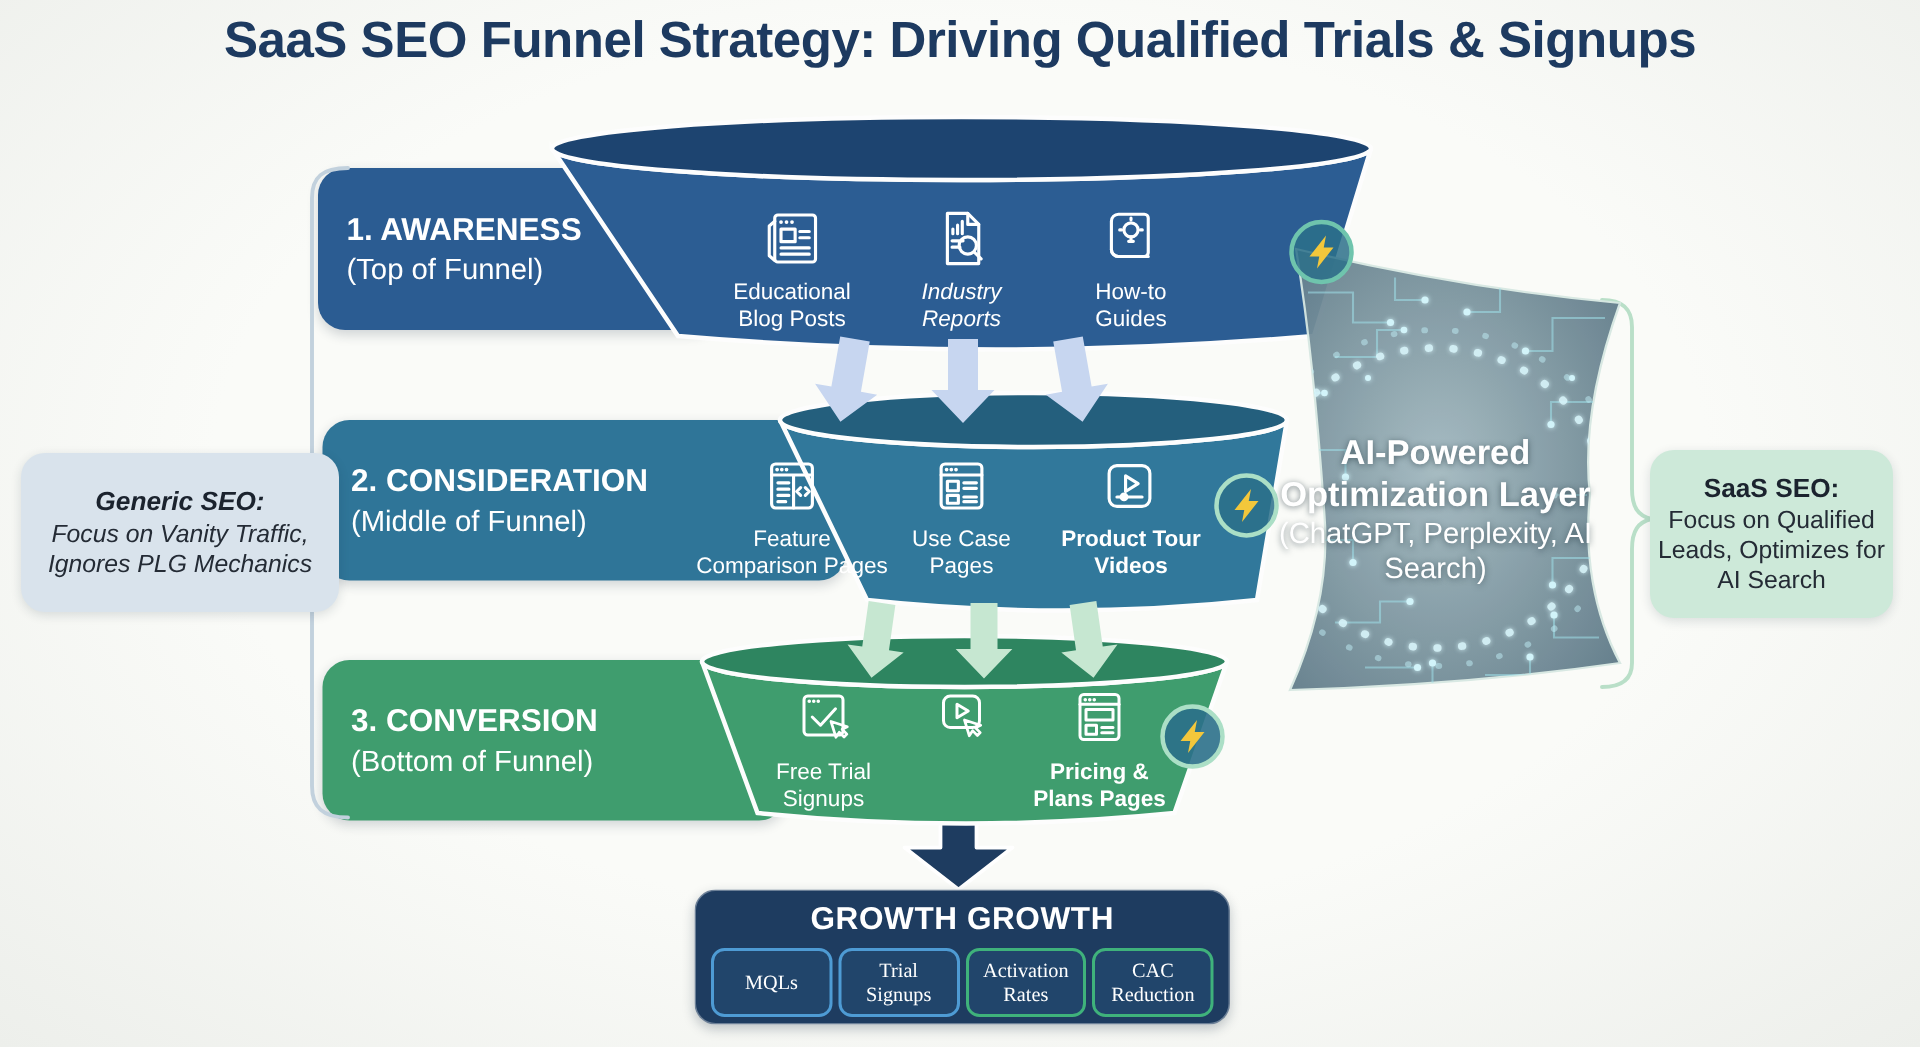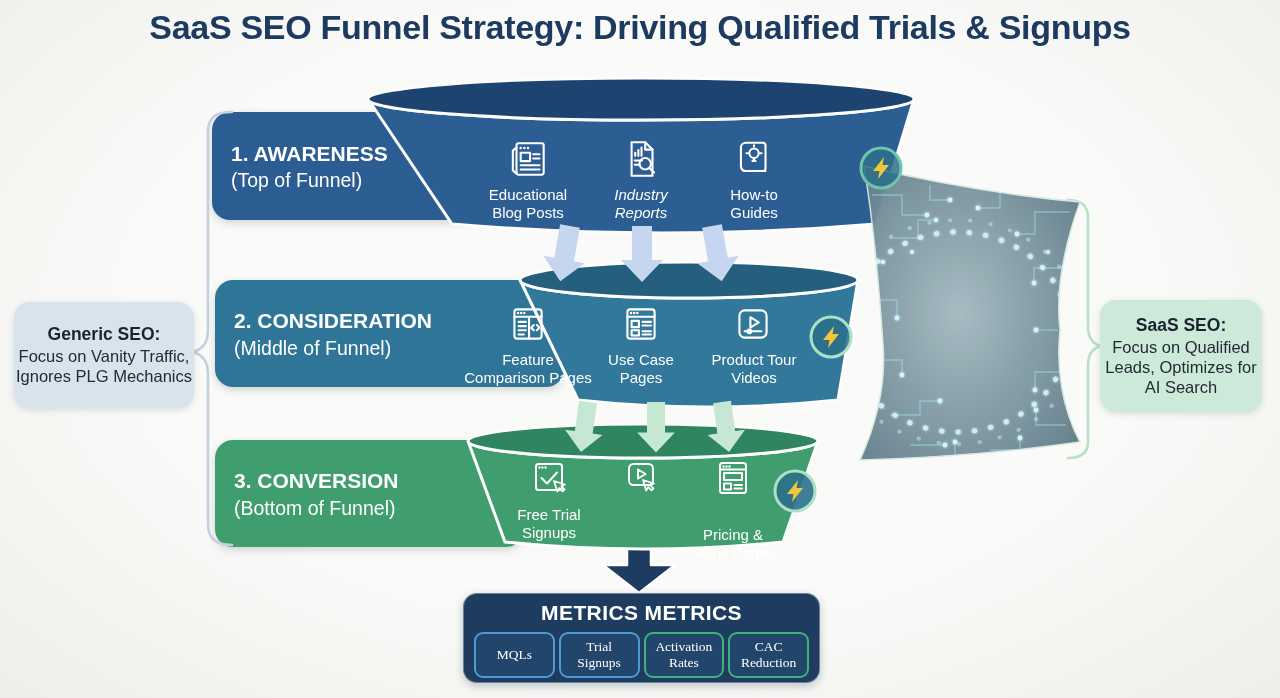--- a/index.html
+++ b/index.html
@@ -28,21 +28,21 @@
   .item-label{z-index:3;width:150px;text-align:center;color:#fff;font-size:15px;line-height:1.22;}
   .item-label span{display:inline-block;}
   
   #ai-text{left:838px;top:287px;width:238px;text-align:center;color:#fff;z-index:3;
     text-shadow:0 1px 4px rgba(20,40,50,.55);}
   #ai-text .ai-heading{font-size:23px;font-weight:bold;line-height:1.22;}
   #ai-text .ai-subheading{font-size:19.5px;line-height:1.2;margin-top:2px;}
   
   .callout{z-index:3;border-radius:16px;display:flex;flex-direction:column;justify-content:center;
     text-align:center;box-shadow:0 2px 7px rgba(20,40,60,.14);}
-  #callout-left{left:14px;top:302px;width:180px;height:106px;background:#d9e3ec;}
+  #callout-left{left:14px;top:302px;width:212px;height:106px;background:#d9e3ec;font-style:italic;}
   #callout-right{left:1100px;top:300px;width:162px;height:112px;background:#cde9d9;}
   .callout .co-heading{font-size:17.5px;font-weight:bold;color:#1b232e;line-height:1.25;}
   .callout .co-body{font-size:16.5px;color:#242b35;line-height:1.22;}
   
   #growth-metrics{left:463px;top:593px;width:357px;height:90px;background:#1e3c60;
     border-radius:14px;z-index:3;box-shadow:0 3px 8px rgba(20,40,60,.25);
     border:1px solid rgba(255,255,255,.35);box-sizing:border-box;
     display:flex;flex-direction:column;align-items:center;}
   #gm-title{color:#fff;font-size:21px;font-weight:bold;letter-spacing:.4px;margin-top:7px;}
   #gm-row{display:flex;gap:4px;margin-top:7px;padding:0 10px;width:100%;box-sizing:border-box;font-family:Liberation Serif, serif;}
@@ -246,21 +246,21 @@
       <circle cx="18.5" cy="29" r="1.8" fill="#fff"></circle>
     </svg>
   </div>
   <div class="abs item-label" style="left:453px;top:351px;">
     <span style="max-width:128px;">Feature Comparison Pages</span>
   </div>
   <div class="abs item-label" style="left:566px;top:351px;">
     <span style="max-width:78px;">Use Case Pages</span>
   </div>
   <div class="abs item-label" style="left:679px;top:351px;">
-    <span style="max-width:100px;">Product Tour Videos</span>
+    <span style="max-width:100px;font-weight:bold;">Product Tour Videos</span>
   </div>
 
   <div class="abs funnel-item" style="left:526px;top:456px;width:46px;">
     <svg width="44" height="44" viewBox="0 0 44 44" fill="none" stroke="#fff" stroke-width="2" stroke-linecap="round" stroke-linejoin="round">
       <rect x="9" y="8" width="26" height="26" rx="2.5"></rect>
       <path d="M12.5 11.5 h.01 M15.5 11.5 h.01 M18.5 11.5 h.01" stroke-width="2.4"></path>
       <path d="M14.5 22 l5.5 5.5 l10 -11"></path>
       <path d="M27 25 l3.3 10.5 l2.2 -3.4 l3.2 3.2 l1.9 -1.9 l-3.2 -3.2 l3.5 -1.7 z" stroke-width="1.8"></path>
     </svg>
   </div>
@@ -277,36 +277,40 @@
       <path d="M12.5 10.5 h.01 M15.5 10.5 h.01 M18.5 10.5 h.01" stroke-width="2.4"></path>
       <path d="M9 13.5 h26"></path>
       <rect x="13" y="17" width="18" height="7"></rect>
       <rect x="13" y="27.5" width="7" height="6"></rect>
       <path d="M23.5 29 h7.5 M23.5 32.5 h7.5"></path>
     </svg>
   </div>
   <div class="abs item-label" style="left:474px;top:506px;">
     <span style="max-width:80px;">Free Trial Signups</span>
   </div>
-  <div class="abs item-label" style="left:658px;top:526px;">
+  <div class="abs item-label" style="left:658px;top:506px;font-weight:bold;">
     <span style="max-width:100px;">Pricing &amp; Plans Pages</span>
   </div>
 
+  <div class="abs" id="ai-text">
+    <div class="ai-heading">AI-Powered Optimization Layer</div>
+    <div class="ai-subheading">(ChatGPT, Perplexity, AI Search)</div>
+  </div>
 
   <div class="abs callout" id="callout-left">
     <div class="co-heading">Generic SEO:</div>
     <div class="co-body">Focus on Vanity Traffic, Ignores PLG Mechanics</div>
   </div>
   <div class="abs callout" id="callout-right">
     <div class="co-heading">SaaS SEO:</div>
     <div class="co-body">Focus on Qualified Leads, Optimizes for AI Search</div>
   </div>
 
   <div class="abs" id="growth-metrics">
-    <div id="gm-title">METRICS METRICS</div>
+    <div id="gm-title">GROWTH GROWTH</div>
     <div id="gm-row">
       <div class="metric-pill pill-blue">
         <span>MQLs</span>
       </div>
       <div class="metric-pill pill-blue">
         <span style="max-width:60px;display:inline-block;">Trial Signups</span>
       </div>
       <div class="metric-pill pill-green">
         <span style="max-width:70px;display:inline-block;">Activation Rates</span>
       </div>

